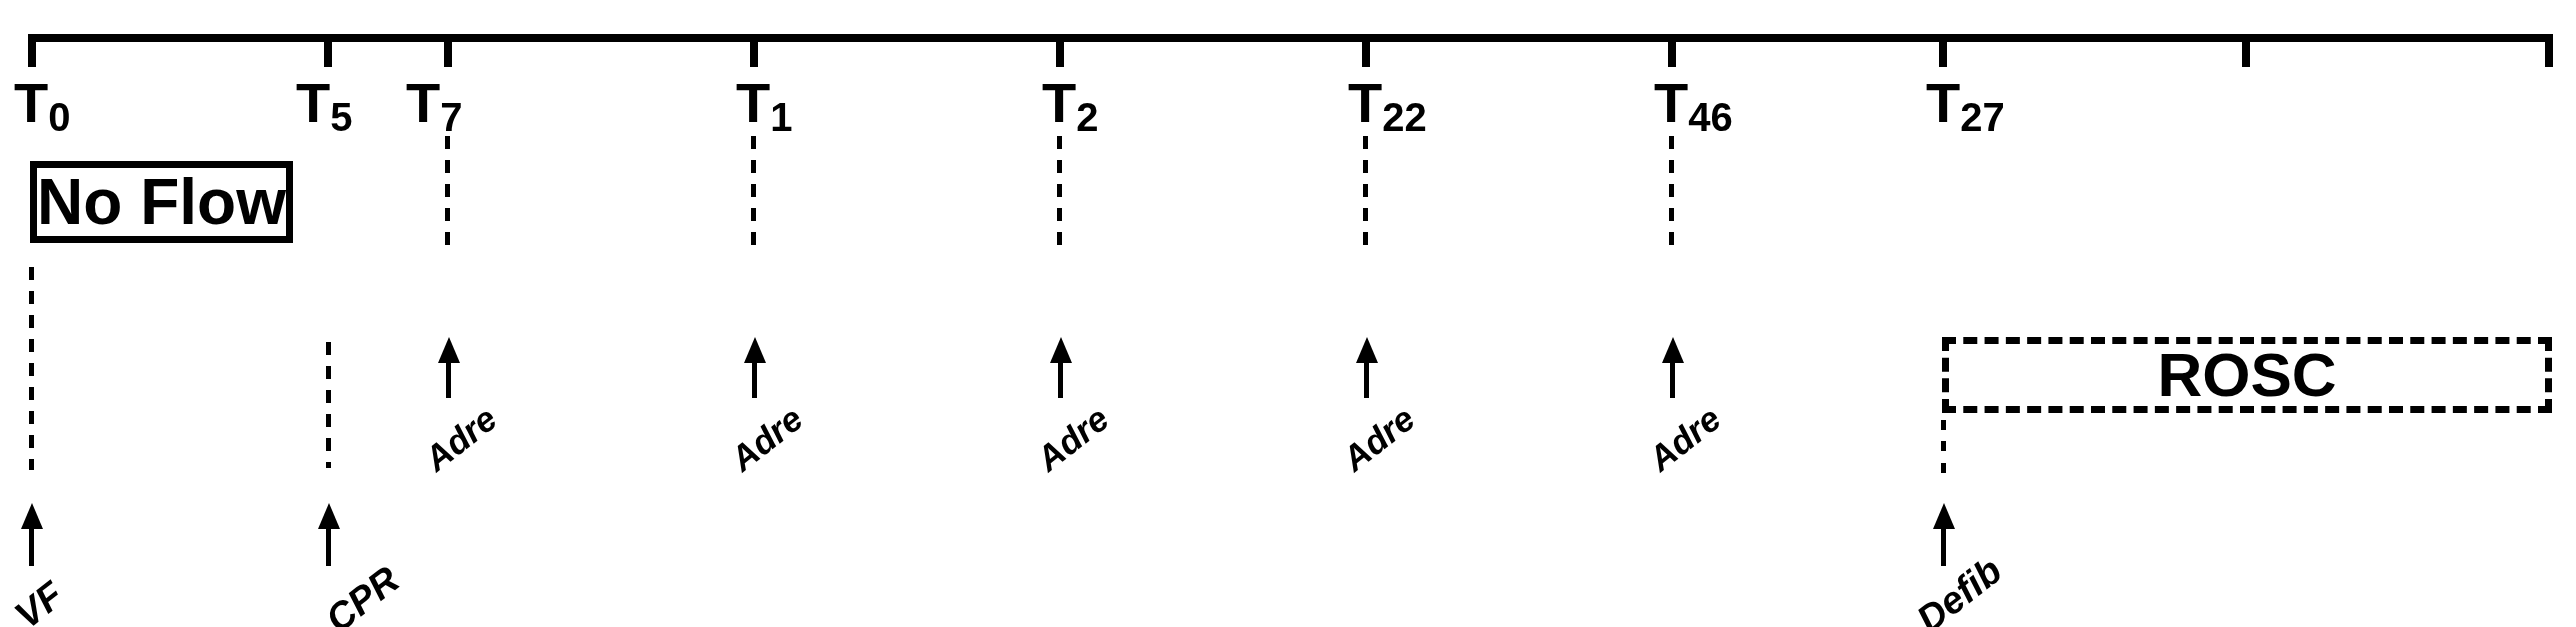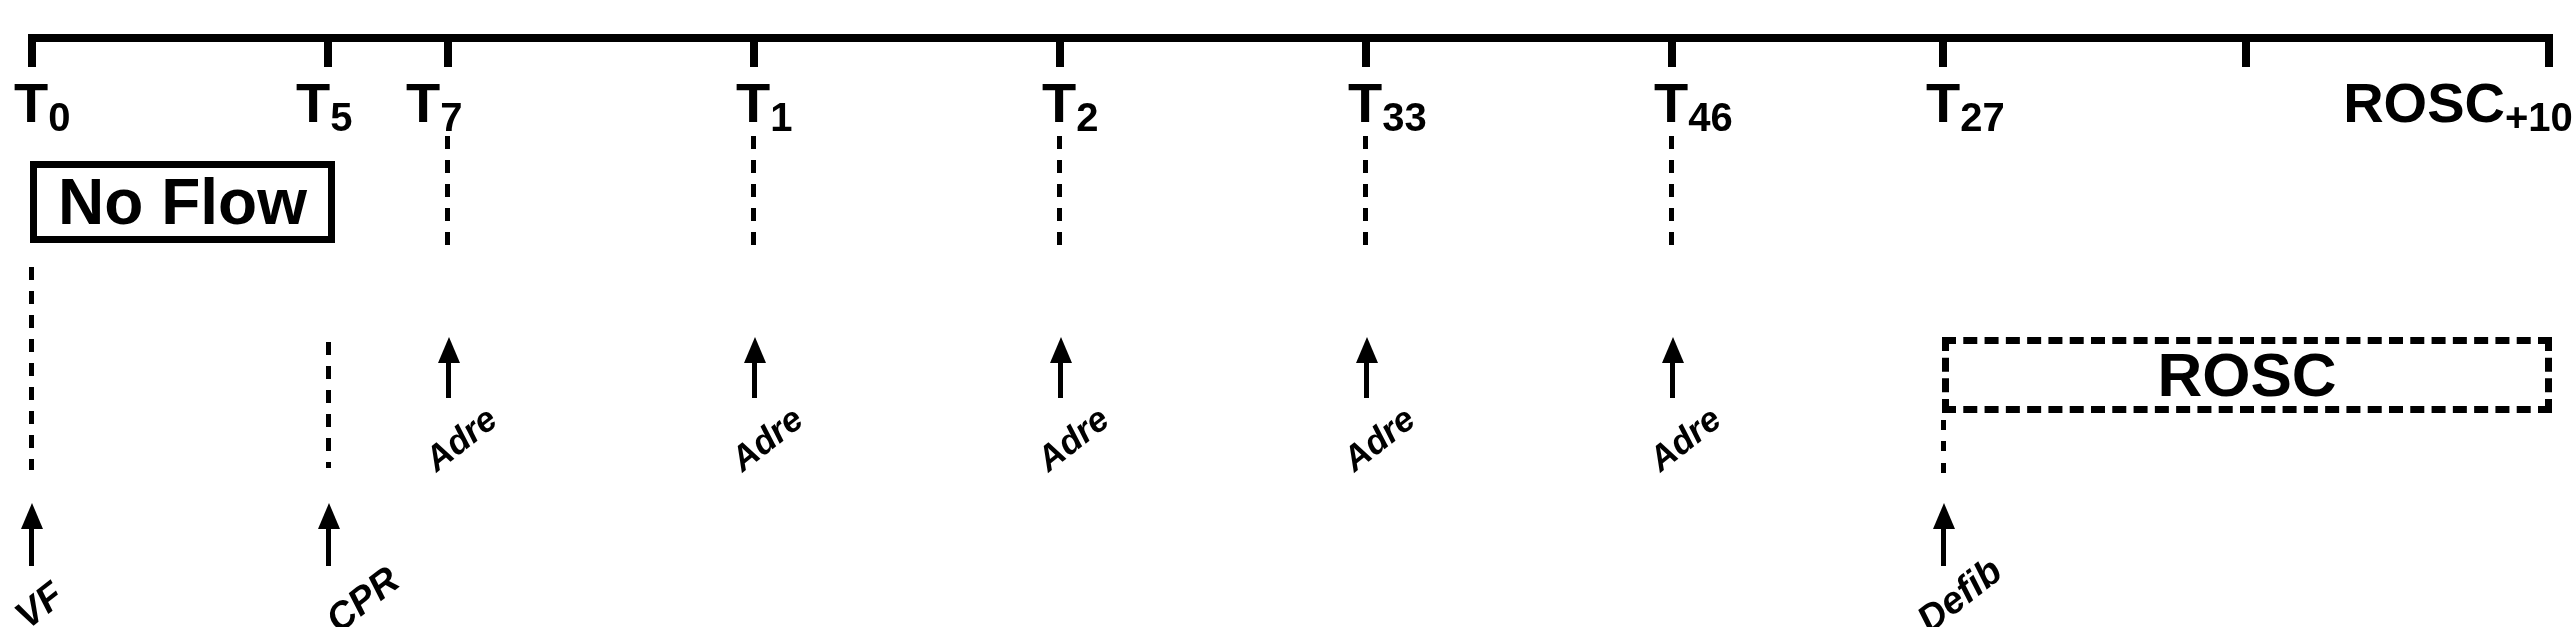--- a/index.html
+++ b/index.html
@@ -48,21 +48,21 @@
     position: absolute;
     box-sizing: border-box;
     border: 7.6px solid #000;
     background: #fff;
     display: flex;
     align-items: center;
     justify-content: center;
     font-weight: bold;
     line-height: 1;
   }
-  #box-no-flow  { left: 30px;   top: 150px; width: 305px;  height: 82px; font-size: 64px; }
+  #box-no-flow  { left: 30px;   top: 150px; width: 263px;  height: 82px; font-size: 64px; }
   #box-low-flow { left: 330px;  top: 250px; width: 1615px; height: 74px; font-size: 62px; }
   #box-rosc     { left: 1942px; top: 326px; width: 610px;  height: 76px; font-size: 62px; border-style: dashed; background: transparent; }
 
   
   .vdash {
     position: absolute;
     width: 5px;
     background: repeating-linear-gradient(to bottom, #000 0 12.6px, transparent 12.6px 24px);
   }
   .vdot {
@@ -119,24 +119,23 @@
   <div class="tick" style="left:1668px"></div>
   <div class="tick" style="left:1939px"></div>
   <div class="tick" style="left:2242px"></div>
   <div class="tick" style="left:2545px"></div>
 
   <div class="tlabel" style="left:14px"><span>T</span><span class="sub">0</span></div>
   <div class="tlabel" style="left:296px"><span>T</span><span class="sub">5</span></div>
   <div class="tlabel" style="left:406px"><span>T</span><span class="sub">7</span></div>
   <div class="tlabel" style="left:736px"><span>T</span><span class="sub">1</span></div>
   <div class="tlabel" style="left:1042px"><span>T</span><span class="sub">2</span></div>
-  <div class="tlabel" style="left:1348px"><span>T</span><span class="sub">33</span></div>
+  <div class="tlabel" style="left:1348px"><span>T</span><span class="sub">22</span></div>
   <div class="tlabel" style="left:1654px"><span>T</span><span class="sub">46</span></div>
   <div class="tlabel" style="left:1926px"><span>T</span><span class="sub">27</span></div>
-  <div class="tlabel" style="right:3.2px"><span>ROSC</span><span class="sub">+10</span></div>
 
   <div class="pbox" id="box-no-flow">
     <span>No Flow</span>
   </div>
   <div class="pbox" id="box-rosc">
     <span>ROSC</span>
   </div>
 
   <div class="vdash" style="left:29px;  top:256px; height:203px"></div>
   <div class="vdash" style="left:326px; top:331px; height:126px"></div>

